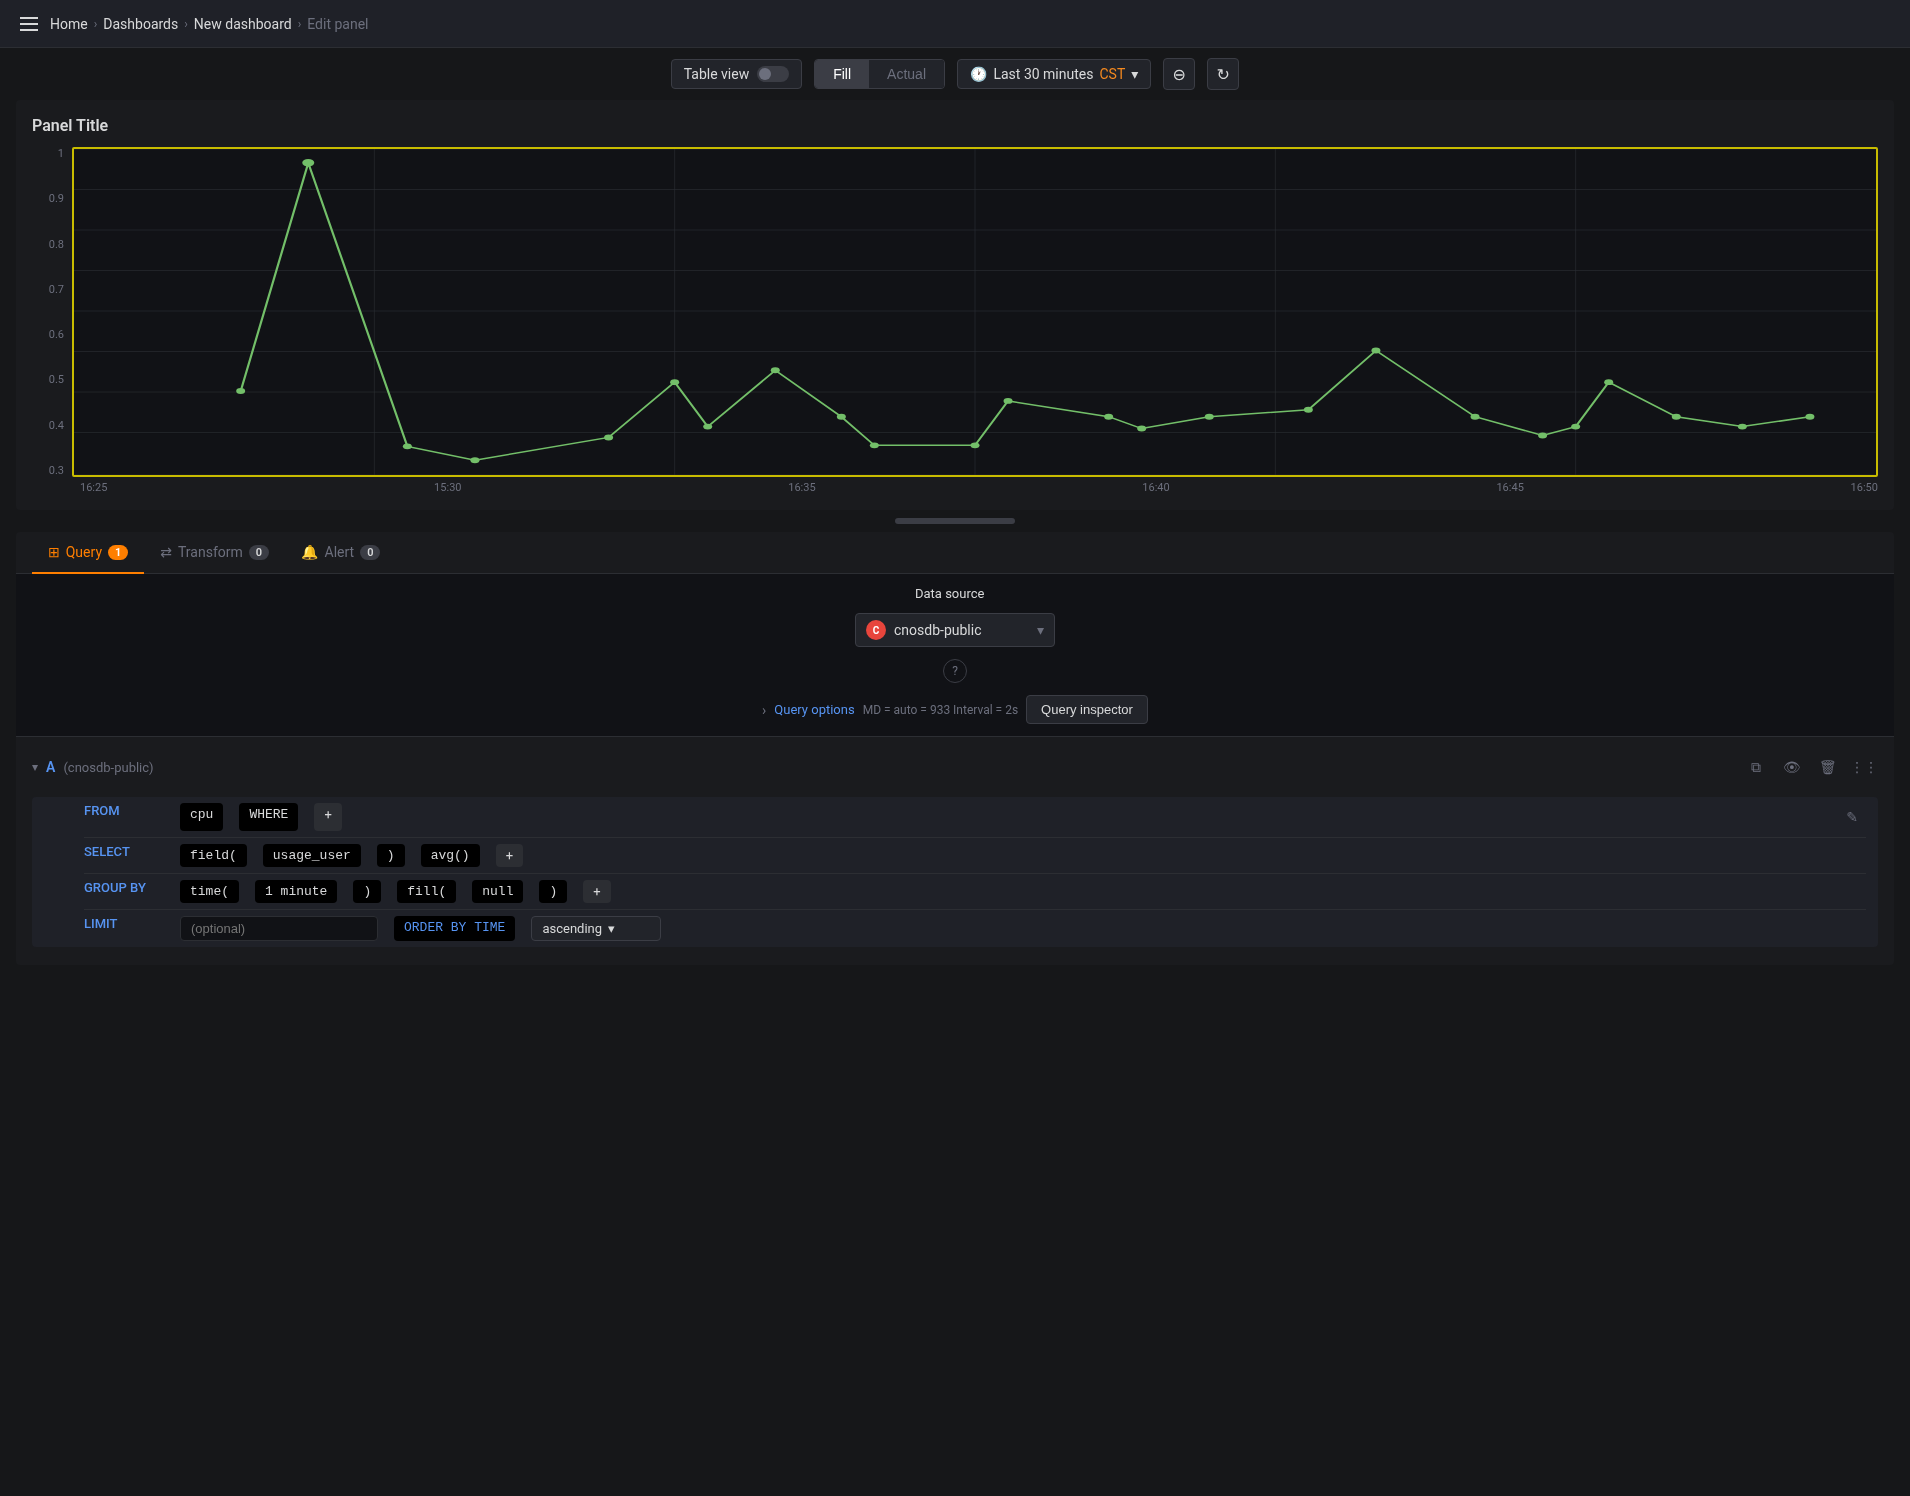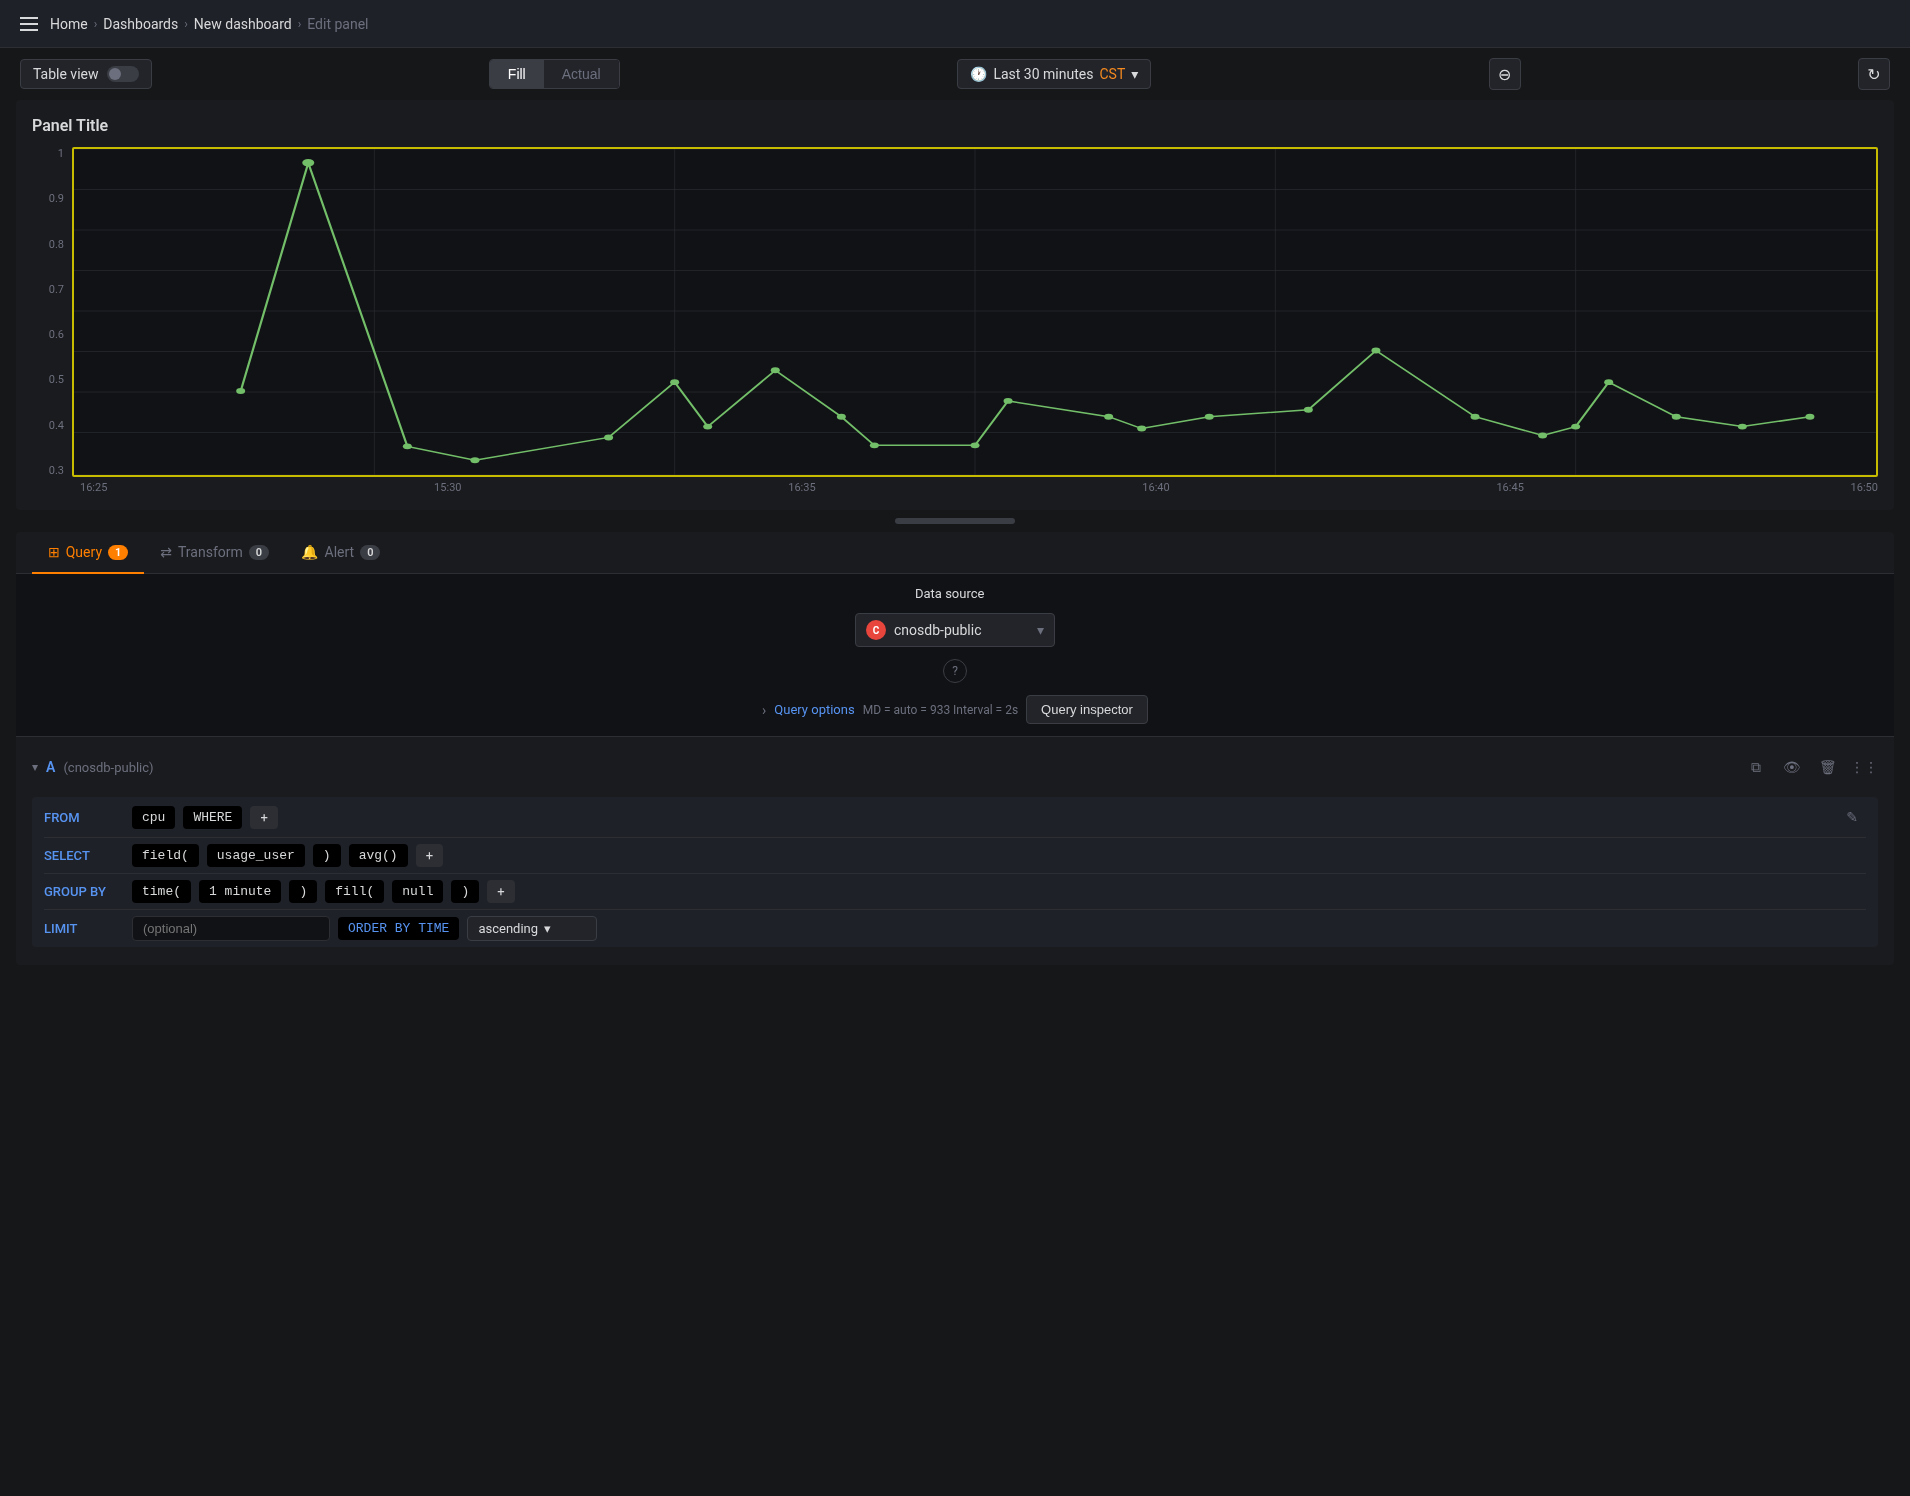--- a/index.html
+++ b/index.html
@@ -31,24 +31,24 @@
       display: flex; align-items: center; gap: 6px; font-size: 14px;
     }
     .breadcrumb a { color: #d8d9da; text-decoration: none; }
     .breadcrumb .sep { color: #6c6f7d; font-size: 12px; }
     .breadcrumb .current { color: #6c6f7d; }
 
     
     .preview-toolbar {
       display: flex;
       align-items: center;
-      justify-content: space-between;
+      justify-content: center;
       padding: 10px 20px;
       background: #161719;
-      gap: 23px;
+      gap: 12px;
     }
     .table-view-toggle {
       display: flex; align-items: center; gap: 8px;
       background: #22242a; border: 1px solid #3b3d45; border-radius: 4px;
       padding: 6px 12px; color: #d8d9da;
     }
     .toggle-switch {
       width: 32px; height: 16px; background: #3b3d45; border-radius: 8px; position: relative; cursor: pointer;
     }
     .toggle-knob {
@@ -208,23 +208,24 @@
     .query-source { color: #6c6f7d; font-size: 13px; }
     .query-actions {
       margin-left: auto; display: flex; gap: 8px; align-items: center;
     }
     .query-action-btn {
       width: 28px; height: 28px; background: transparent; border: none;
       color: #6c6f7d; cursor: pointer; display: flex; align-items: center; justify-content: center;
       font-size: 14px;
     }
     .query-row {
-      display: flex; align-items: center; gap: 8px;
+      display: flex; gap: 16px;
       padding: 6px 0; border-top: 1px solid #2c2e33;
       position: relative;
+      margin-left: 40px;
     }
     .query-row:first-child { border-top: none; }
     .row-label {
       color: #5794f2; font-size: 13px; font-weight: 500;
       min-width: 80px;
     }
     .query-chip {
       background: #000000; border-radius: 4px; padding: 4px 10px;
       font-size: 13px; color: #d8d9da; cursor: pointer; font-family: Liberation Mono, monospace;
     }

